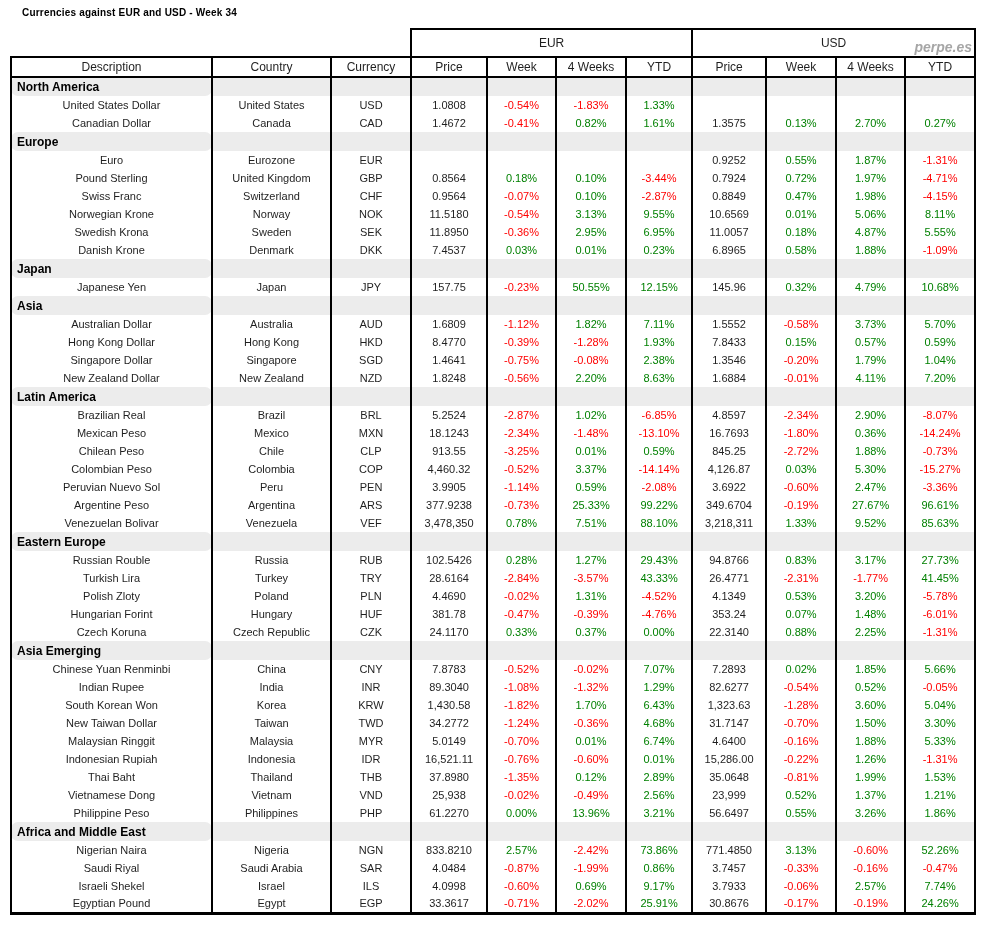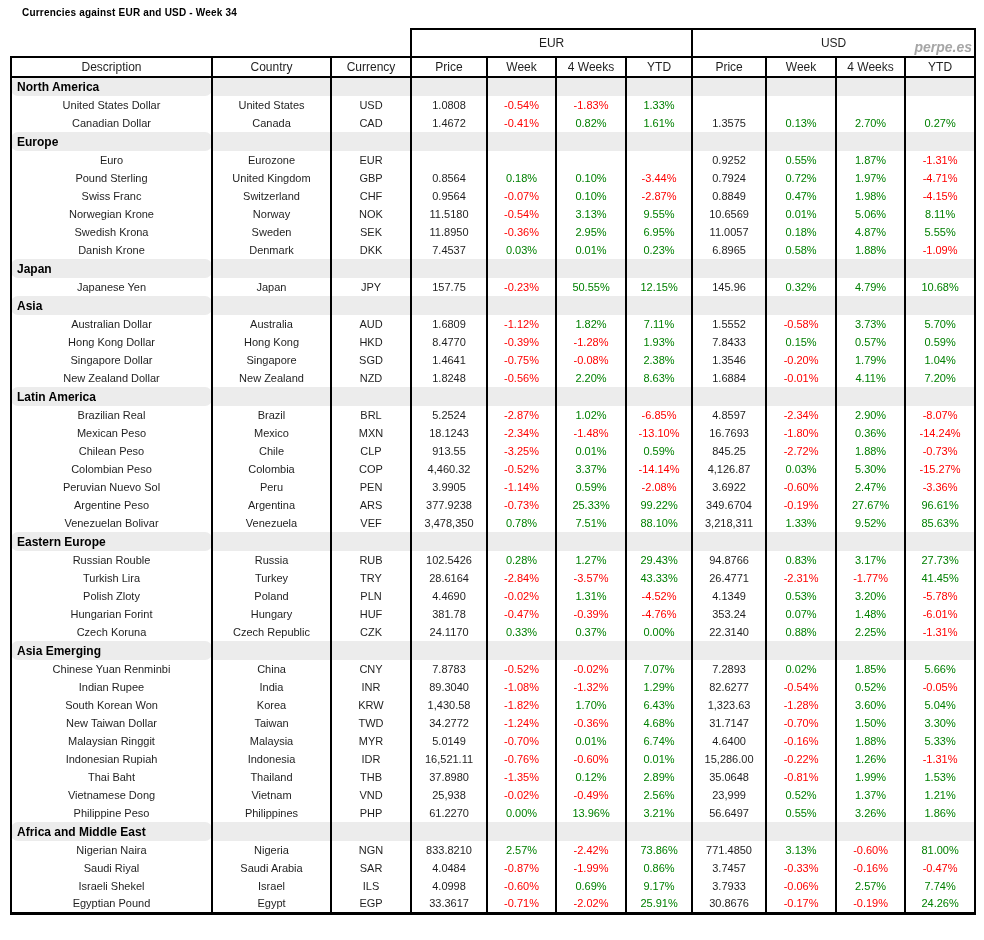--- a/index.html
+++ b/index.html
@@ -639,21 +639,21 @@
         <td>Nigerian Naira</td>
         <td>Nigeria</td>
         <td>NGN</td>
         <td>833.8210</td>
         <td class="pos">2.57%</td>
         <td class="neg">-2.42%</td>
         <td class="pos">73.86%</td>
         <td>771.4850</td>
         <td class="pos">3.13%</td>
         <td class="neg">-0.60%</td>
-        <td class="pos">81.00%</td>
+        <td class="pos">52.26%</td>
       </tr>
       <tr class="data">
         <td>Saudi Riyal</td>
         <td>Saudi Arabia</td>
         <td>SAR</td>
         <td>4.0484</td>
         <td class="neg">-0.87%</td>
         <td class="neg">-1.99%</td>
         <td class="pos">0.86%</td>
         <td>3.7457</td>

